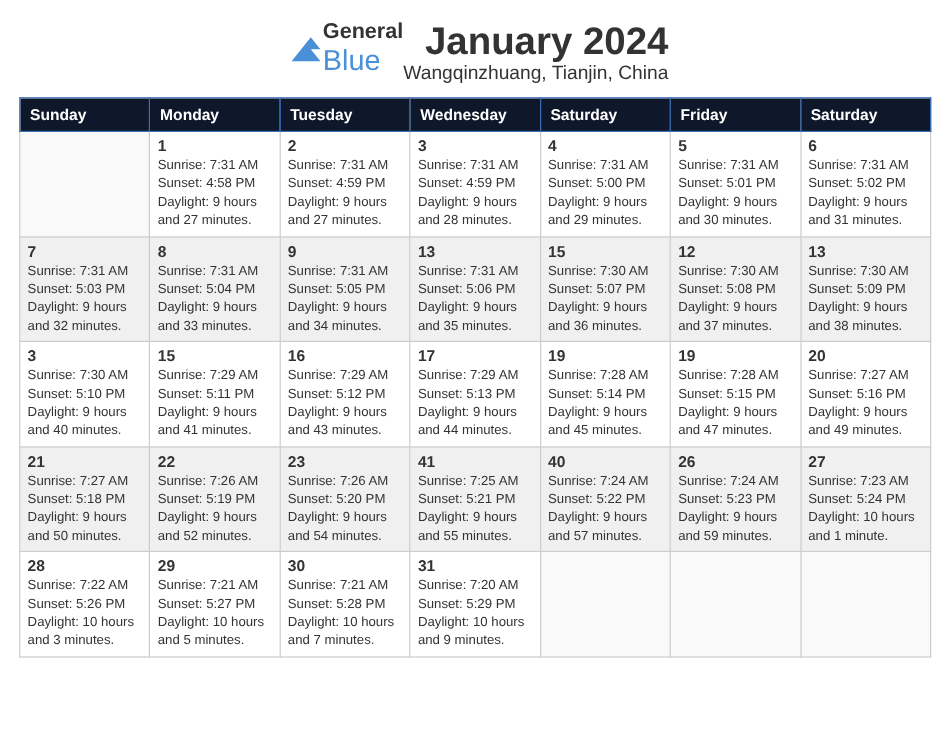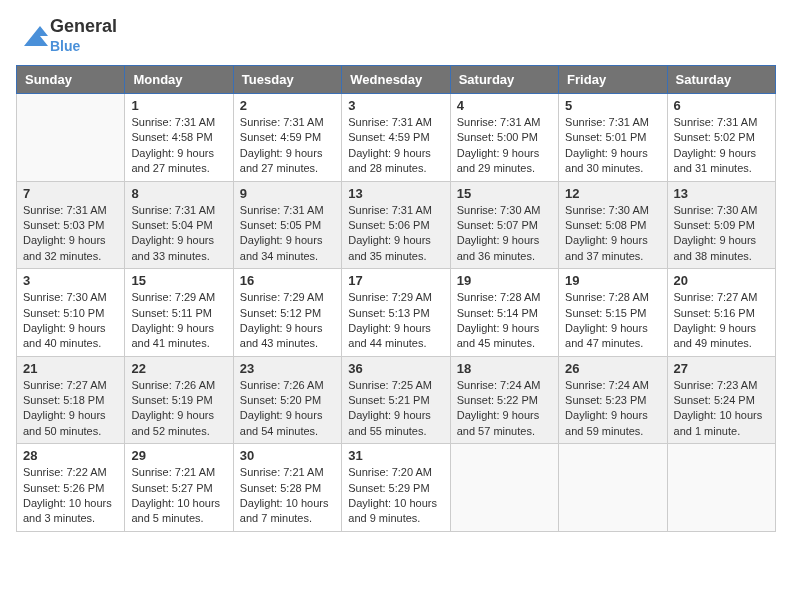--- a/index.html
+++ b/index.html
@@ -5,36 +5,36 @@
     * { box-sizing: border-box; margin: 0; padding: 0; }
     body {
       font-family: Arial, sans-serif;
       background: #fff;
       width: 792px;
       min-height: 612px;
       padding: 16px;
     }
     .header-area {
       display: flex;
-      justify-content: flex-start;
+      justify-content: center;
       align-items: flex-start;
       margin-bottom: 10px;
     }
     .logo {
       display: flex;
       align-items: center;
     }
     .logo-text-general {
       font-size: 18px;
       font-weight: bold;
       color: #333;
     }
     .logo-text-blue {
-      font-size: 14px;
-      font-weight: bold;
+      font-size: 24px;
+      font-weight: normal;
       color: #4a90d9;
     }
     .logo-icon {
       width: 32px;
       height: 28px;
       margin-right: 2px;
     }
     .title-area {
       text-align: right;
     }
@@ -46,21 +46,21 @@
     .location-title {
       font-size: 16px;
       color: #333;
     }
     table {
       width: 100%;
       border-collapse: collapse;
       table-layout: fixed;
     }
     th {
-      background-color: #737373;
+      background-color: #0f172a;
       color: white;
       text-align: left;
       padding: 6px 8px;
       font-size: 13px;
       font-weight: bold;
       border: 1px solid #3a6fb5;
     }
     td {
       border: 1px solid #ccc;
       vertical-align: top;
@@ -97,20 +97,24 @@
 <div class="header-area">
   <div class="logo">
     <svg class="logo-icon" viewBox="0 0 32 28" xmlns="http://www.w3.org/2000/svg">
       <polygon points="8,24 24,4 32,14 24,14 32,24" fill="#4a90d9"></polygon>
     </svg>
     <div>
       <span class="logo-text-general">General</span><br>
       <span class="logo-text-blue">Blue</span>
     </div>
   </div>
+  <div class="title-area">
+    <div class="month-title">January 2024</div>
+    <div class="location-title">Wangqinzhuang, Tianjin, China</div>
+  </div>
 </div>
 
 <table>
   <thead>
     <tr>
     <th>Sunday</th>
         <th>Monday</th>
         <th>Tuesday</th>
         <th>Wednesday</th>
         <th>Saturday</th>
@@ -213,25 +217,25 @@
         </td>
         <td>
           <div class="day-number">22</div>
           <div class="day-info">Sunrise: 7:26 AM<br>Sunset: 5:19 PM<br>Daylight: 9 hours and 52 minutes.</div>
         </td>
         <td>
           <div class="day-number">23</div>
           <div class="day-info">Sunrise: 7:26 AM<br>Sunset: 5:20 PM<br>Daylight: 9 hours and 54 minutes.</div>
         </td>
         <td>
-          <div class="day-number">36</div>
+          <div class="day-number">41</div>
           <div class="day-info">Sunrise: 7:25 AM<br>Sunset: 5:21 PM<br>Daylight: 9 hours and 55 minutes.</div>
         </td>
         <td>
-          <div class="day-number">18</div>
+          <div class="day-number">40</div>
           <div class="day-info">Sunrise: 7:24 AM<br>Sunset: 5:22 PM<br>Daylight: 9 hours and 57 minutes.</div>
         </td>
         <td>
           <div class="day-number">26</div>
           <div class="day-info">Sunrise: 7:24 AM<br>Sunset: 5:23 PM<br>Daylight: 9 hours and 59 minutes.</div>
         </td>
         <td>
           <div class="day-number">27</div>
           <div class="day-info">Sunrise: 7:23 AM<br>Sunset: 5:24 PM<br>Daylight: 10 hours and 1 minute.</div>
         </td>

